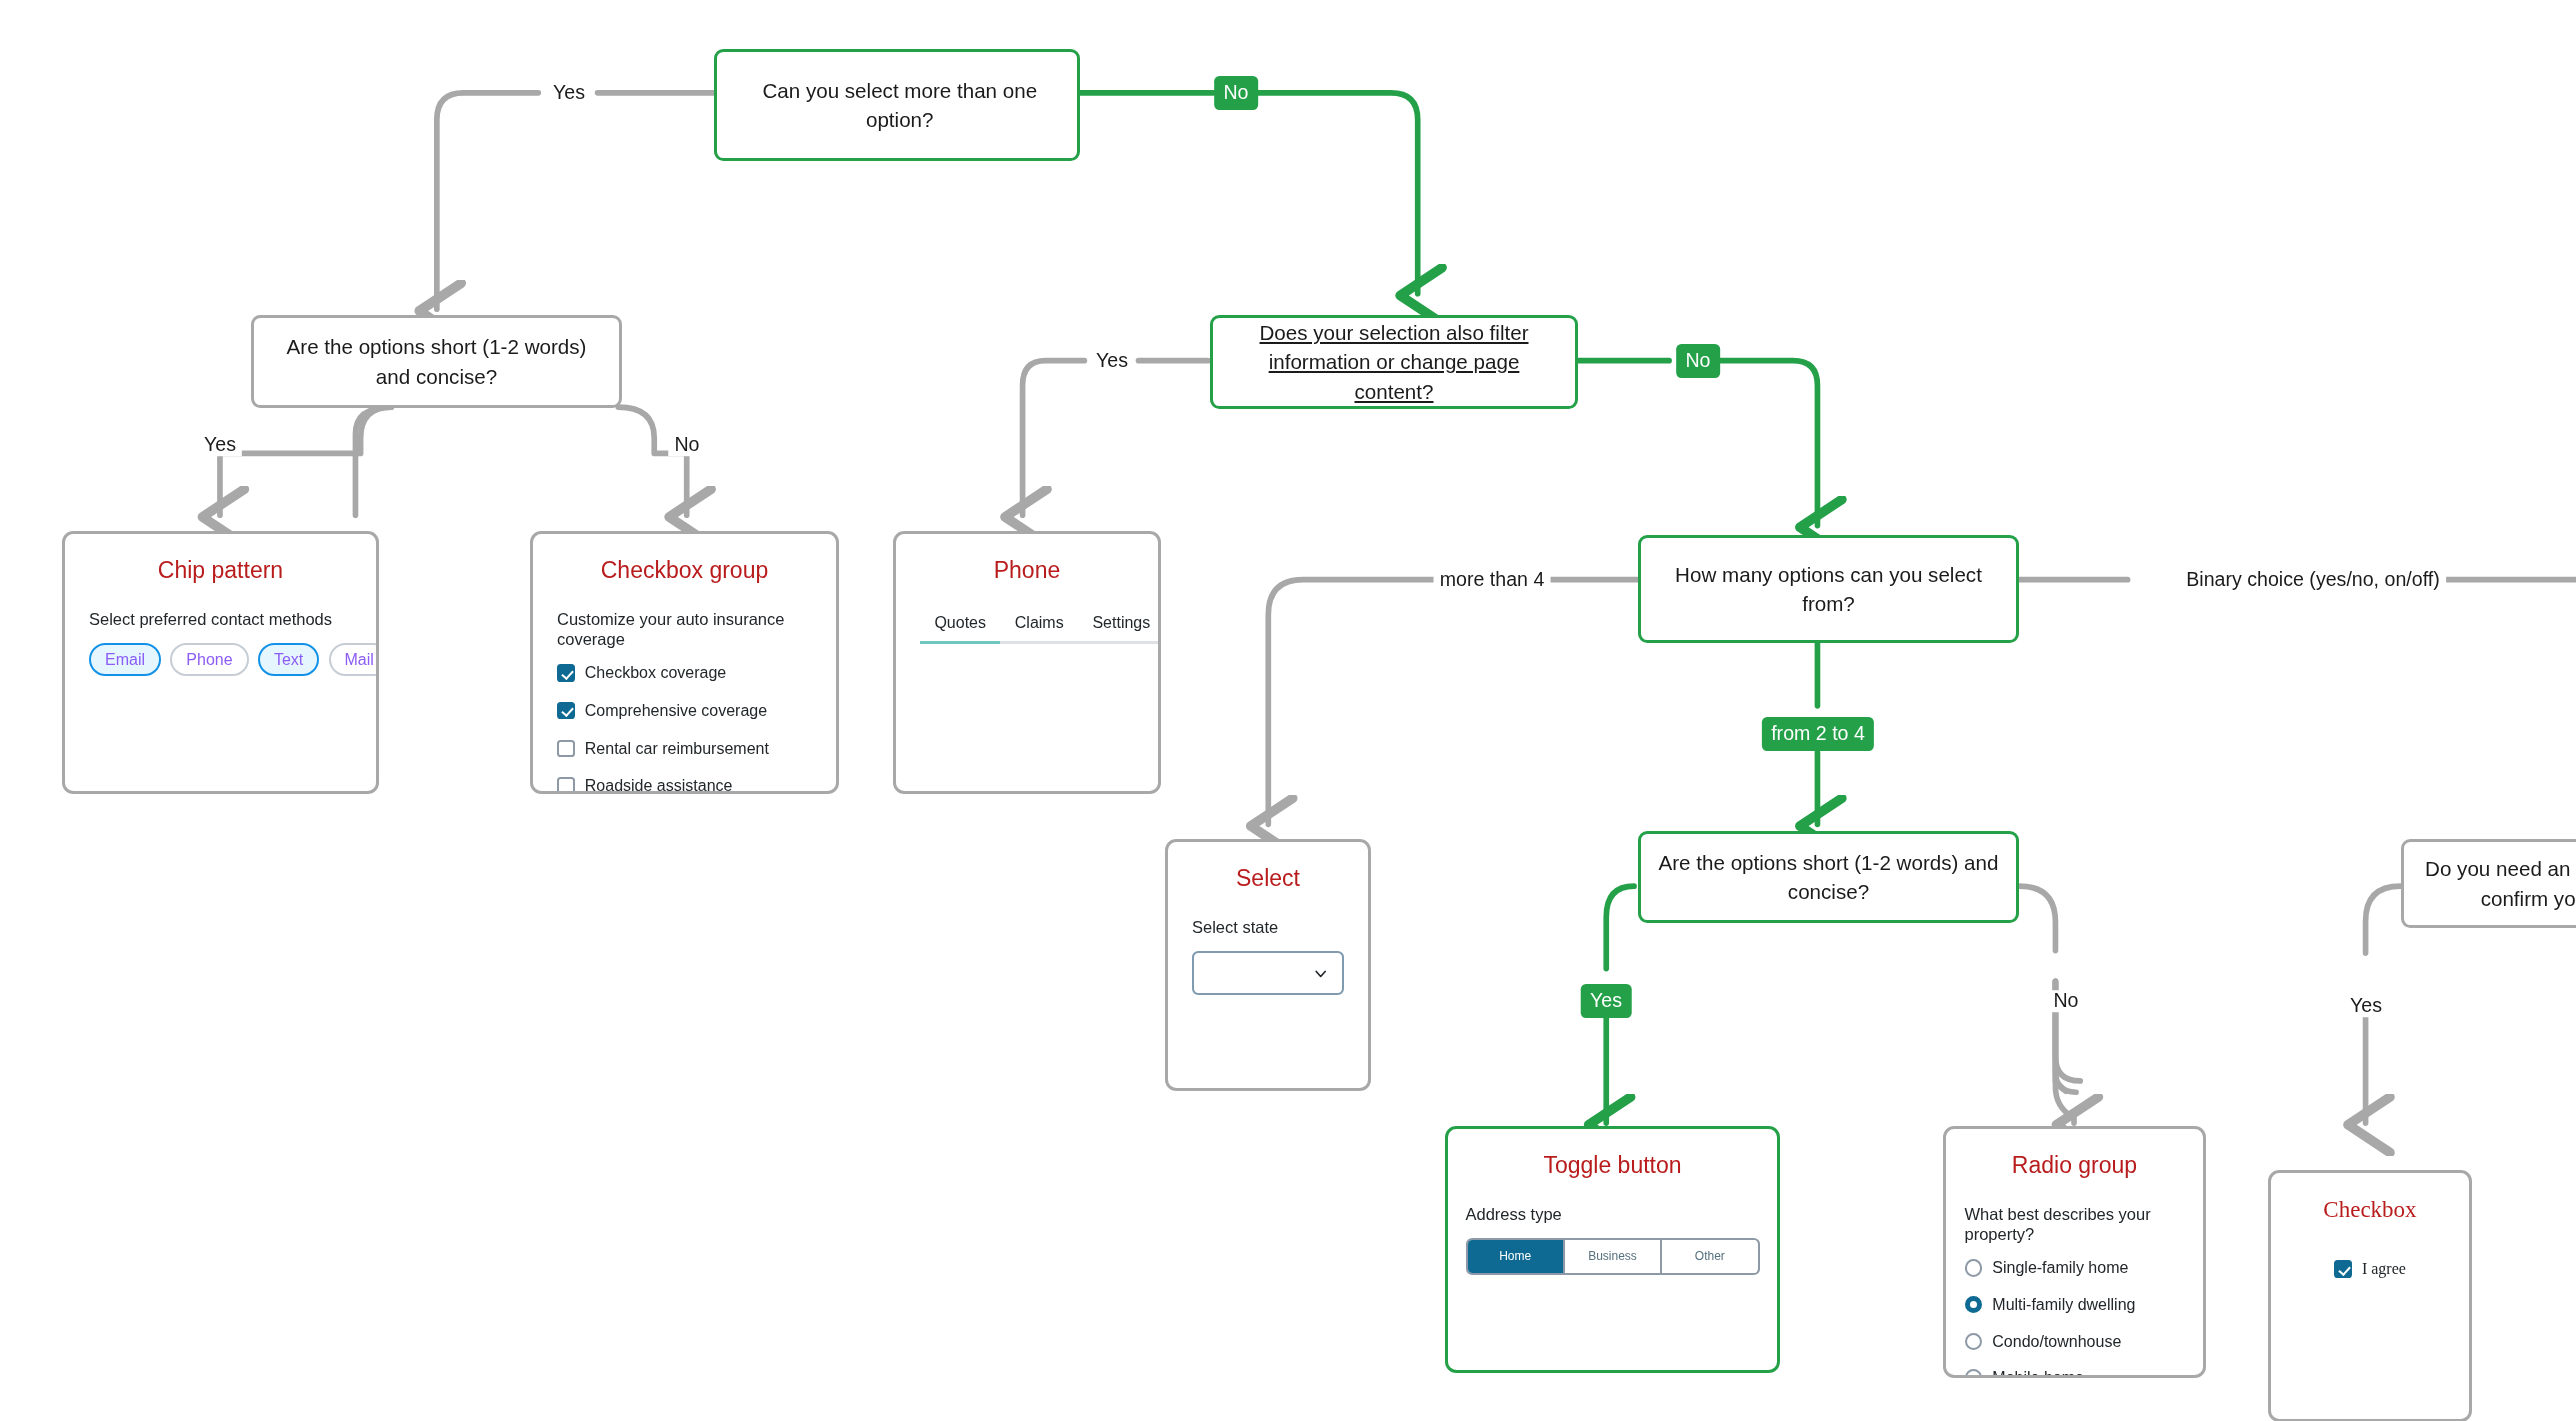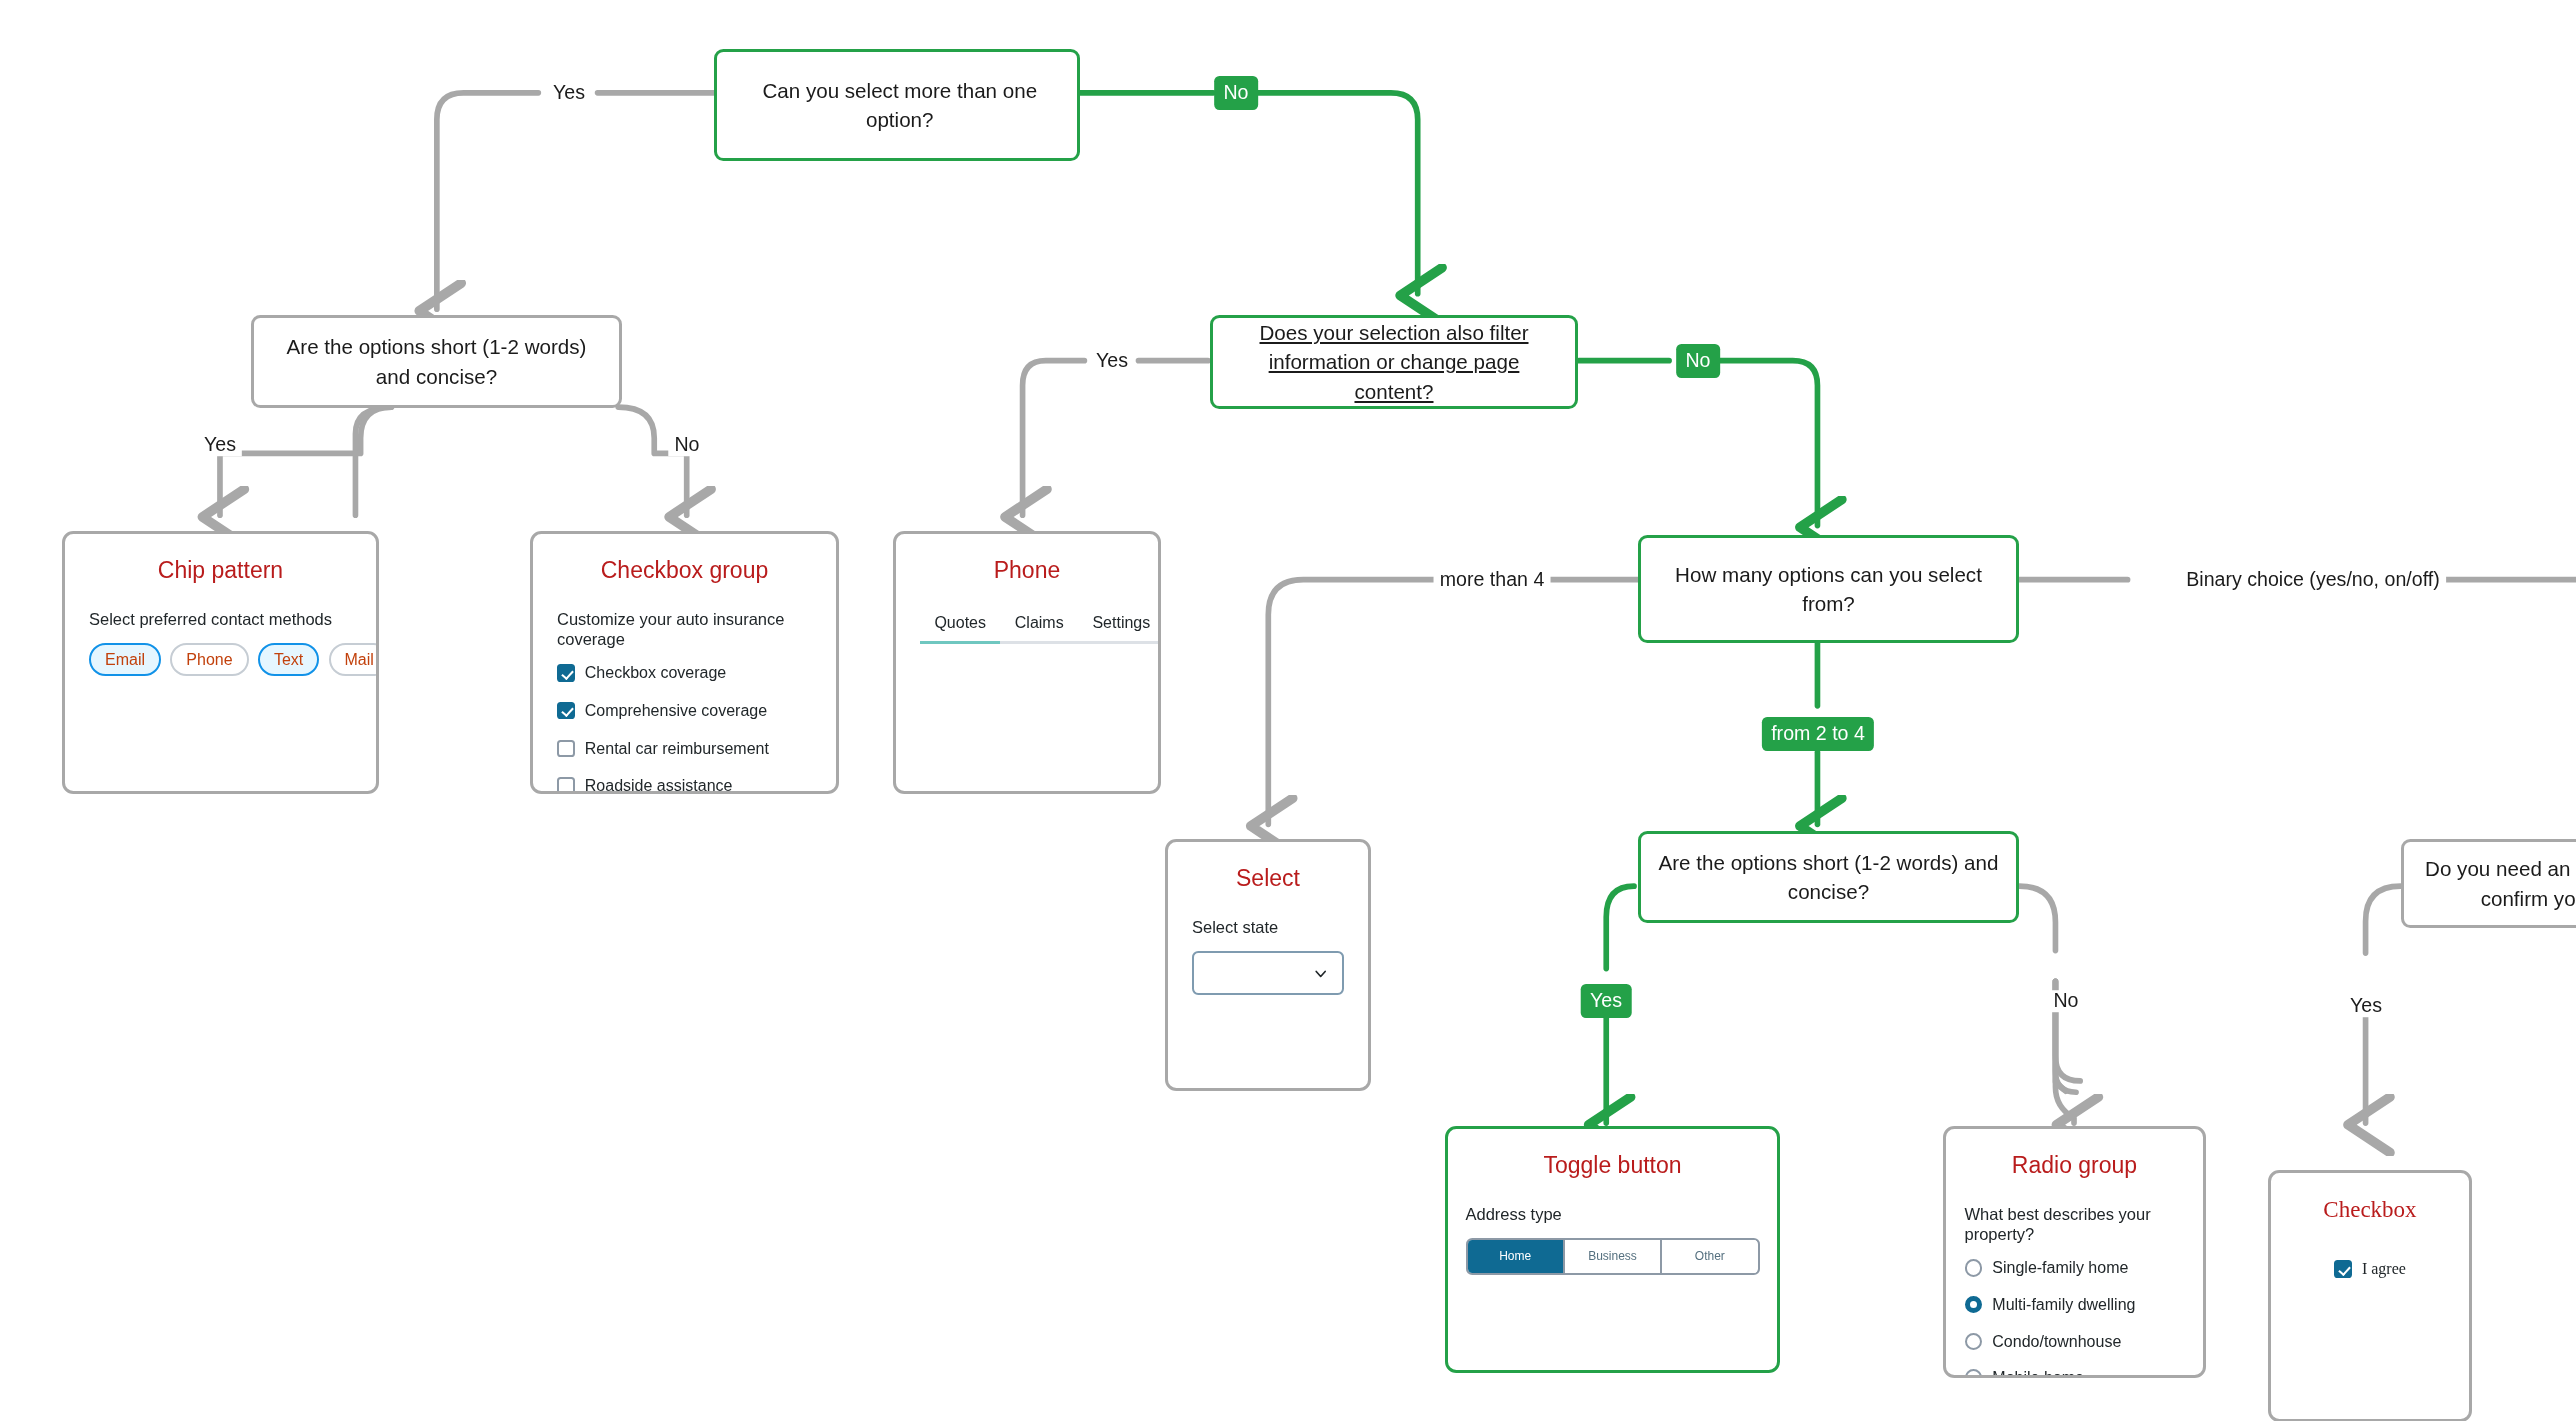--- a/index.html
+++ b/index.html
@@ -88,21 +88,21 @@
     margin-bottom:13.4px;
     line-height:1.2;
   }
 
   
   .chips{ display:flex; gap:9.3px; align-items:center; }
   .chip{
     border:2.1px solid #c6cdd4;
     border-radius:515px;
     background:#ffffff;
-    color:#c2410c;
+    color:#8b5cf6;
     font-size:16px;
     padding:5.7px 14px;
     line-height:1.1;
     white-space:nowrap;
   }
   .chip.selected{
     border-color:#1192e8;
     background:#e5f6ff;
   }
 

